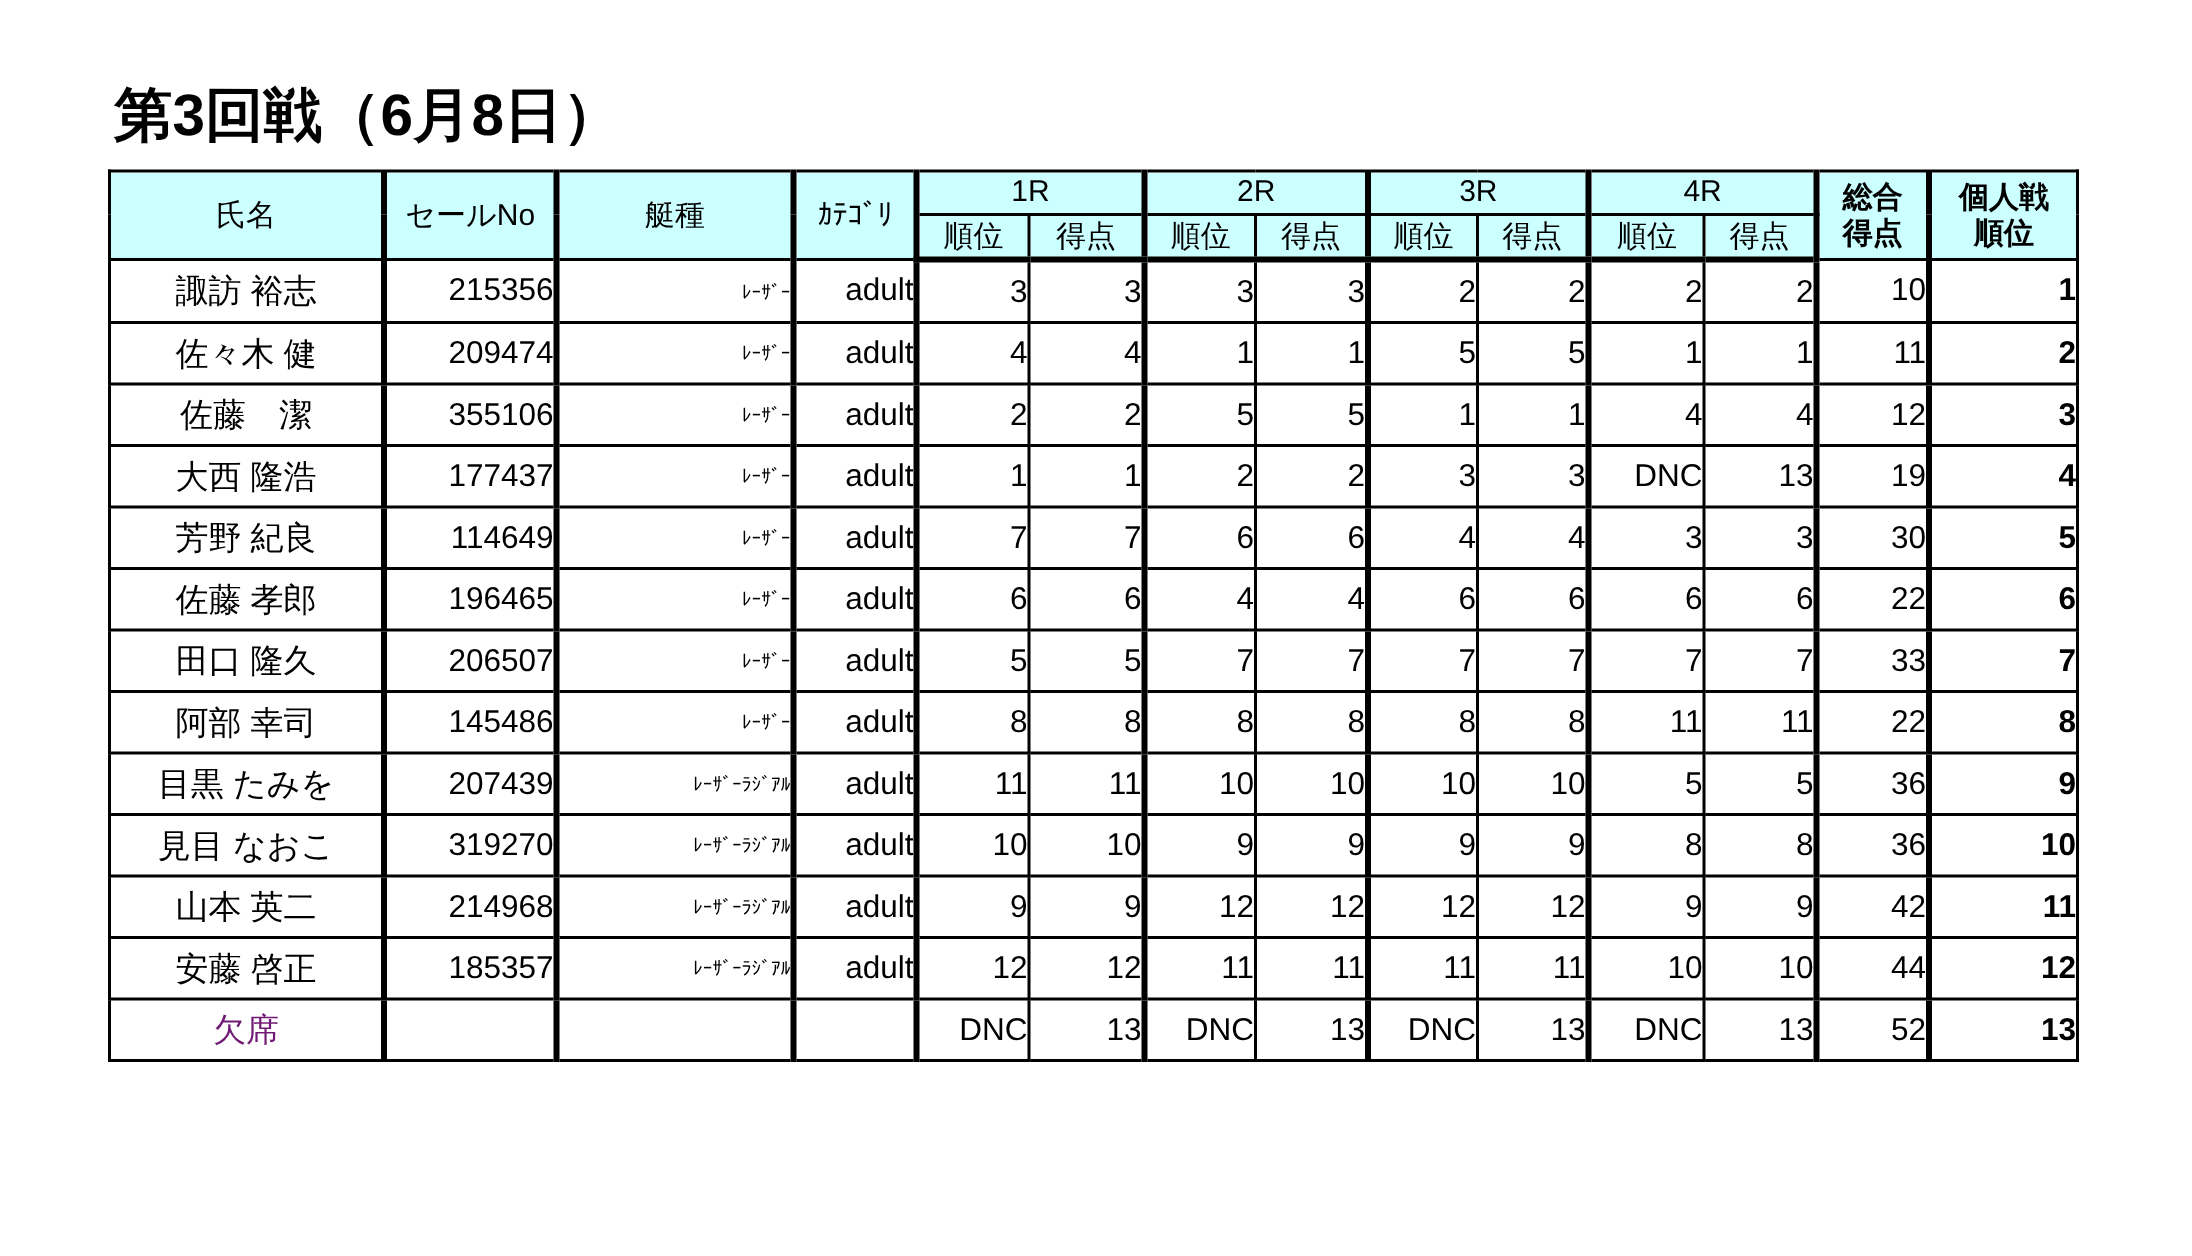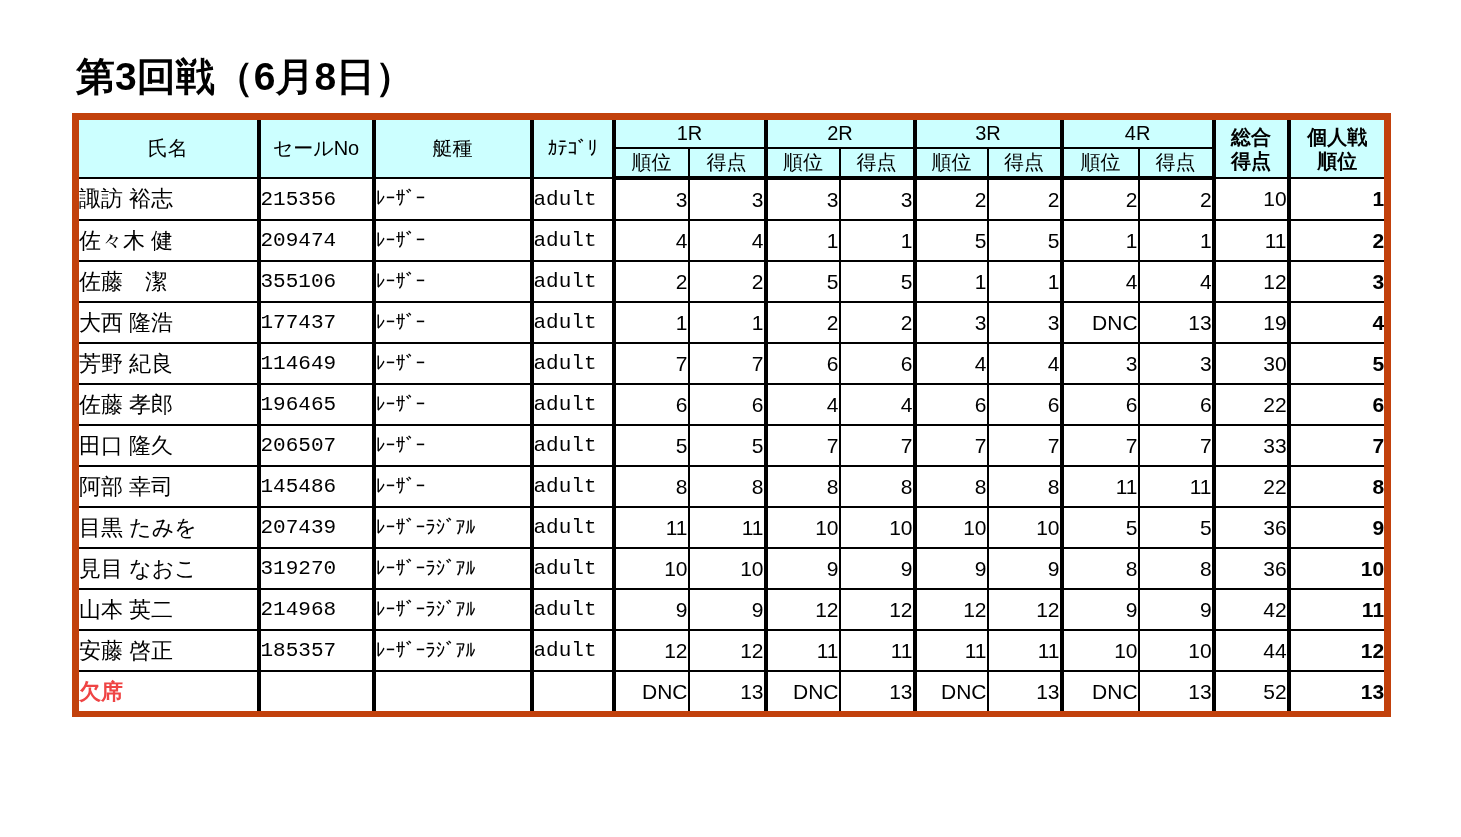--- a/index.html
+++ b/index.html
@@ -5,42 +5,42 @@
   html, body {
     margin: 0;
     padding: 0;
     background: #ffffff;
     font-family: "Liberation Sans", "DejaVu Sans", sans-serif;
     color: #000000;
   }
   .page {
     position: relative;
     width: 1461px;
-    height: 717px;
+    height: 837px;
     background: #ffffff;
     overflow: hidden;
   }
   .title {
     position: absolute;
     left: 76px;
     top: 50px;
     margin: 0;
     font-size: 39px;
     font-weight: bold;
     letter-spacing: 0px;
     white-space: nowrap;
   }
   table.results {
     position: absolute;
     left: 72px;
     top: 113px;
     width: 1312px;
     border-collapse: collapse;
     table-layout: fixed;
-    border: 7px solid #c2410c;
+    border: 1px solid #c2410c;
     font-size: 21px;
   }
   table.results th,
   table.results td {
     border: 2px solid #000000;
     padding: 0;
     overflow: hidden;
     white-space: nowrap;
   }
   table.results th {
@@ -49,26 +49,26 @@
     text-align: center;
     font-size: 20px;
   }
   thead tr.hrow1 th { height: 27px; }
   thead tr.hrow2 th { height: 26px; }
   thead tr.hrow2 th { border-bottom: 4px solid #000000; }
   th.two-line { line-height: 24px; }
   th.two-line span { display: block; font-weight: bold; }
   tbody td { height: 39px; }
   .bl3 { border-left: 4px solid #000000 !important; }
-  .c-center { text-align: left; font-family: Liberation Mono, monospace; }
-  .c-name { text-align: left; font-size: 22px; }
-  .c-boat { font-size: 20px; }
+  .c-center { text-align: right; }
+  .c-name { text-align: center; font-size: 22px; }
+  .c-boat { font-size: 13px; }
   .c-num { text-align: right; padding-right: 9px; }
   .c-rank { font-weight: bold; }
-  .absent { color: #ef4444; font-weight: bold; }
+  .absent { color: #701a75; font-weight: normal; }
 </style>
 </head>
 <body>
 
 <div class="page">
   <h1 class="title">第3回戦（6月8日）</h1>
 
   <table class="results">
     <colgroup>
       <col style="width:183px">

